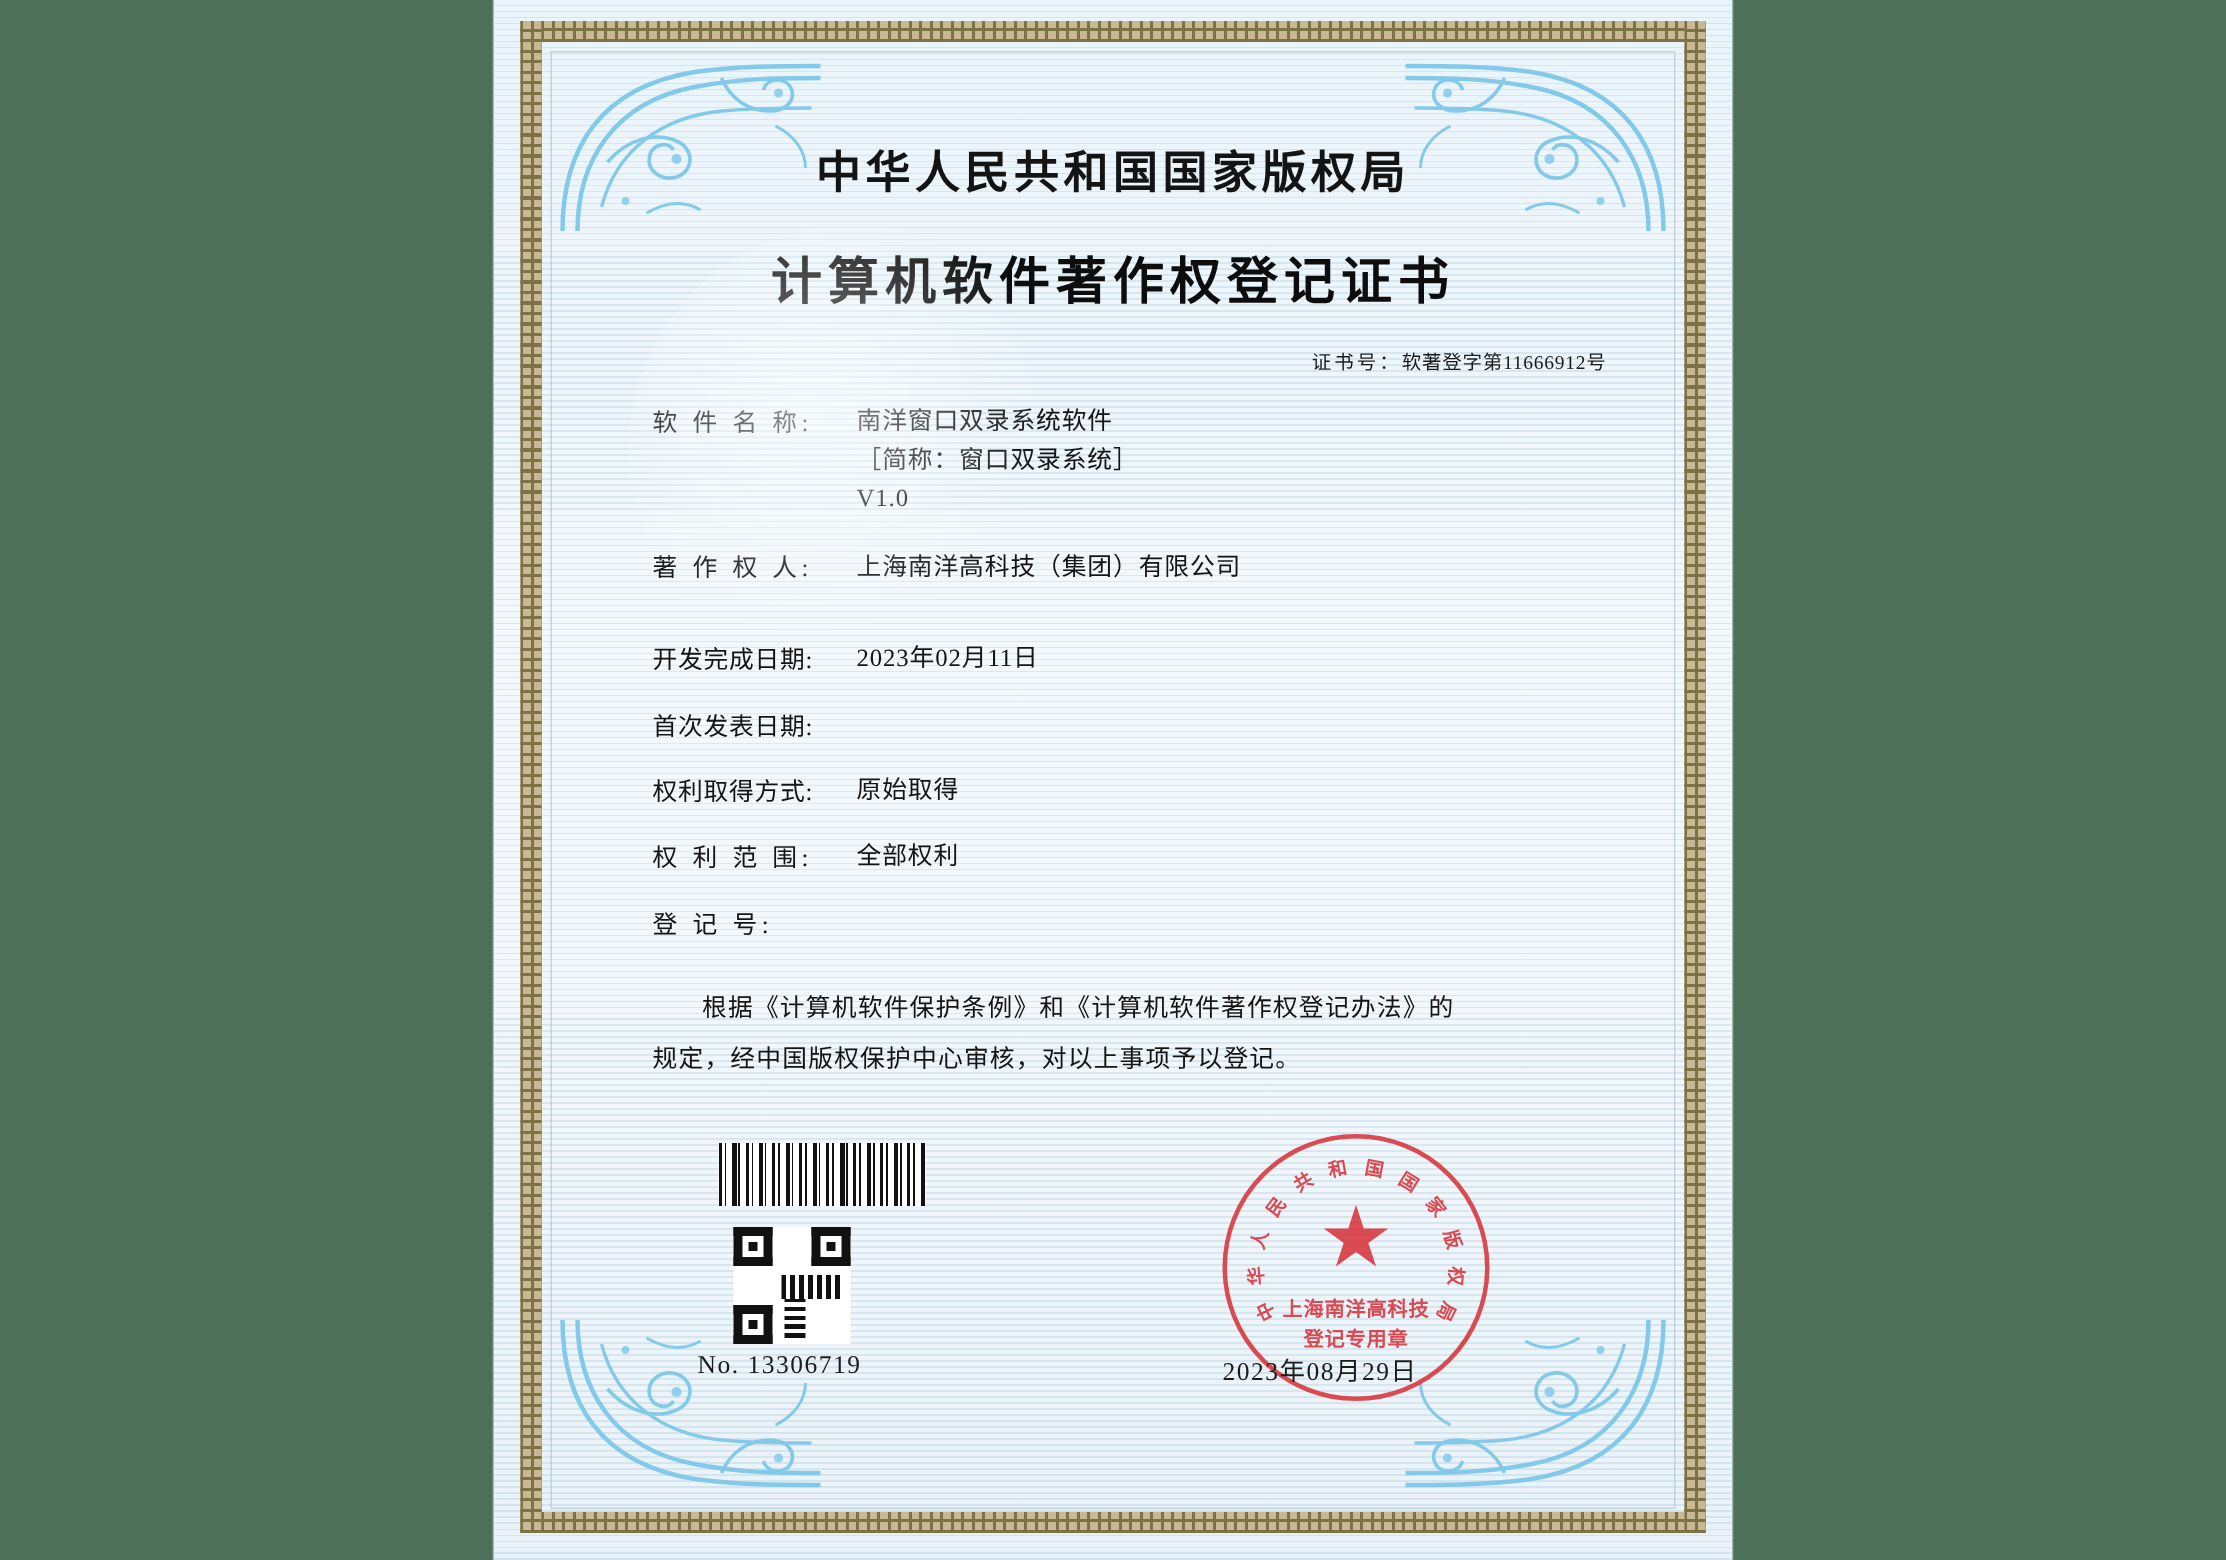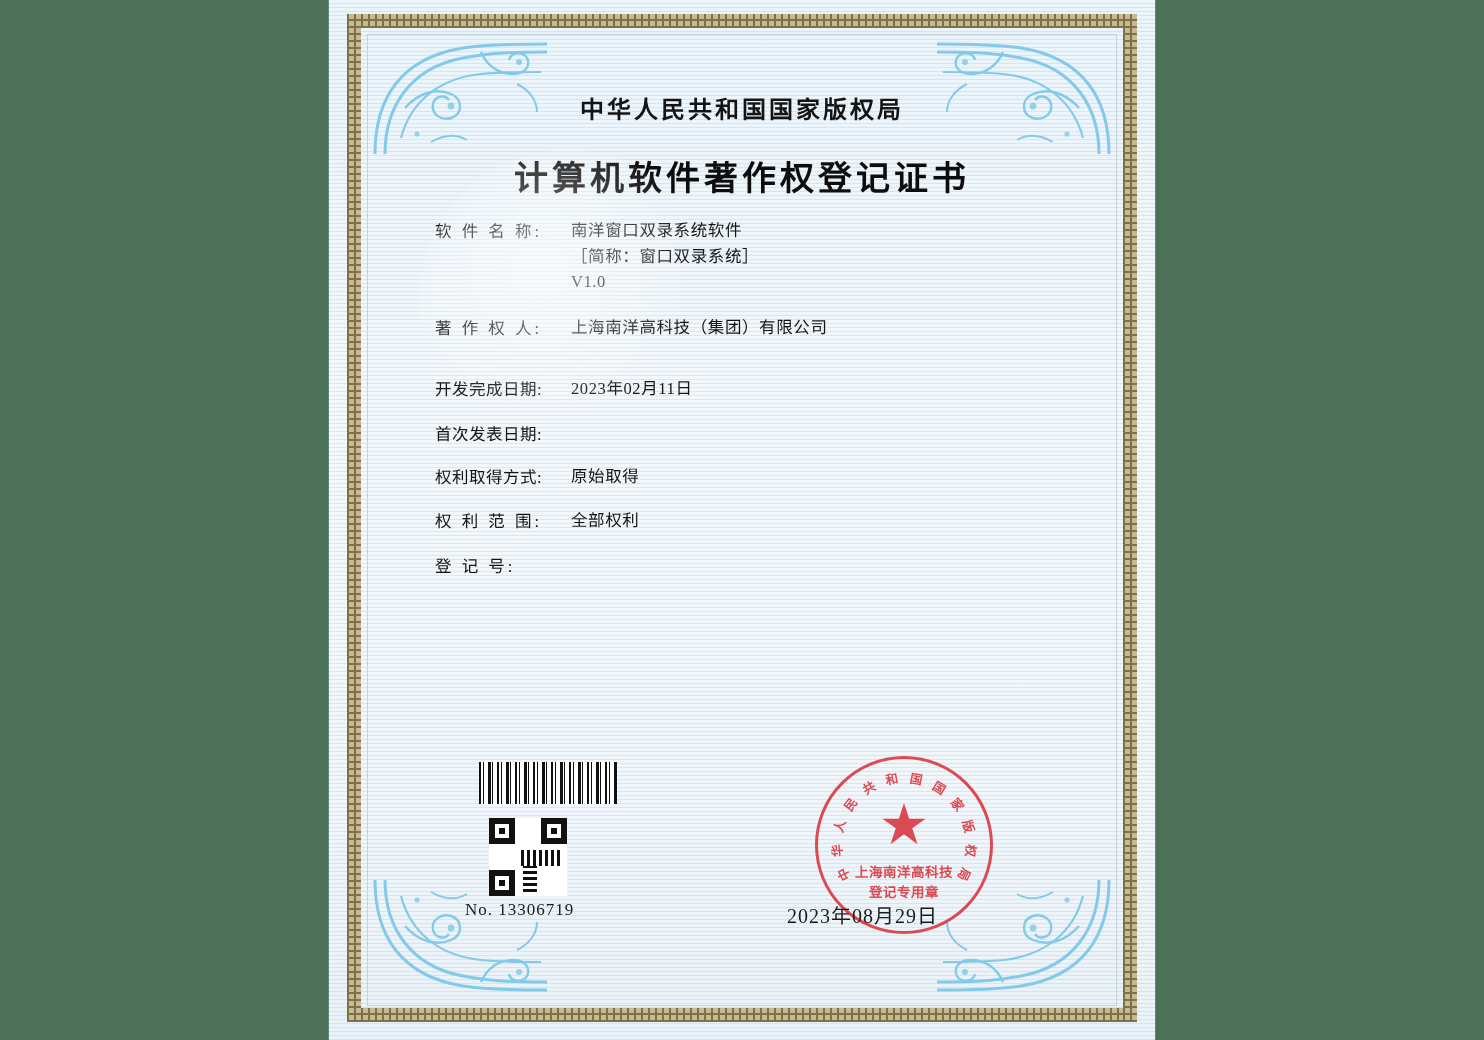--- a/index.html
+++ b/index.html
@@ -103,21 +103,21 @@
 
   
   .content {
     position: absolute;
     left: 60px;
     top: 90px;
     width: 706px;
   }
   .title-1 {
     text-align: center;
-    font-size: 24px;
+    font-size: 30px;
     letter-spacing: 3px;
     color: #141414;
     font-weight: 700;
     font-family: "DejaVu Serif", "Liberation Serif", serif;
   }
   .title-2 {
     text-align: center;
     font-size: 34px;
     letter-spacing: 4px;
     color: #0d0d0d;
@@ -285,23 +285,23 @@
   #serial {
     position: absolute;
     left: 136px;
     top: 900px;
     font-size: 17px;
     color: #1b1b1b;
     letter-spacing: 1px;
   }
   #issue-date {
     position: absolute;
-    left: 458px;
+    left: 486px;
     top: 900px;
-    font-size: 20px;
+    font-size: 17px;
     color: #1b1b1b;
     letter-spacing: 1px;
   }
 </style>
 </head>
 <body>
 
 <div id="backdrop"></div>
 
 <div id="sheet">
@@ -375,20 +375,23 @@
       <circle cx="148" cy="24" r="3"></circle>
       <circle cx="46" cy="96" r="2.6"></circle>
     </g>
   </svg>
 
   <div class="content">
 
     <div class="title-1">中华人民共和国国家版权局</div>
     <div class="title-2">计算机软件著作权登记证书</div>
 
+    <div class="cert-no">
+      <span class="lbl">证书号：</span><span>软著登字第11666912号</span>
+    </div>
 
     <div class="fields">
 
       <div class="field">
         <div class="k">软 件 名 称:</div>
         <div class="v">
           <span class="sub">南洋窗口双录系统软件</span>
           <span class="sub">［简称：窗口双录系统］</span>
           <span class="sub">V1.0</span>
         </div>
@@ -419,20 +422,24 @@
           <div class="k">权 利 范 围:</div>
           <div class="v">全部权利</div>
         </div>
         <div class="field">
           <div class="k">登 记 号:</div>
         </div>
       </div>
 
     </div>
 
+    <div class="statement">
+      <p class="indent">根据《计算机软件保护条例》和《计算机软件著作权登记办法》的</p>
+      <p>规定，经中国版权保护中心审核，对以上事项予以登记。</p>
+    </div>
 
   </div>
 
   <div id="barcode"></div>
   <div id="qrcode"></div>
 
   <div id="seal">
     <div class="ring-text" id="seal-ring">
         <span style="transform: rotate(-116deg) translate(0px, -68px) translate(-50%, -50%);">中</span>
         <span style="transform: rotate(-94.9091deg) translate(0px, -68px) translate(-50%, -50%);">华</span>

